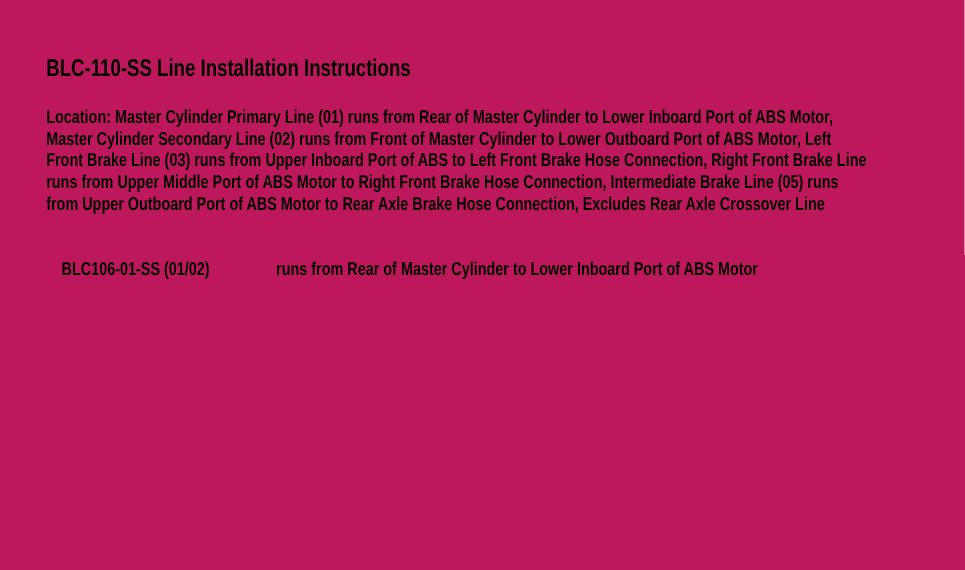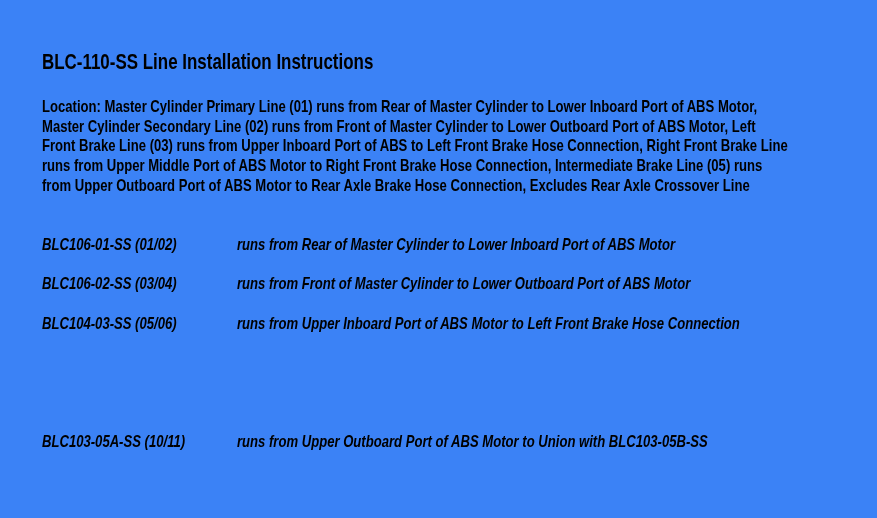--- a/index.html
+++ b/index.html
@@ -4,21 +4,21 @@
 <style>
   html, body {
     margin: 0;
     padding: 0;
     background: #ffffff;
   }
   .page {
     position: relative;
     width: 877px;
     height: 518px;
-    background: #3b82f6;
+    background: #be185d;
     overflow: hidden;
     font-family: "Liberation Sans", sans-serif;
     font-weight: bold;
     color: #000000;
   }
   .doc-title {
     position: absolute;
     left: 42px;
     top: 49px;
     margin: 0;
@@ -36,25 +36,24 @@
   .intro-line {
     height: 19.7px;
     line-height: 19.7px;
     font-size: 17px;
     white-space: nowrap;
     transform: scaleX(0.77);
     transform-origin: 0 0;
   }
   .parts {
     position: absolute;
-    left: 42px;
+    left: 56px;
     top: 235px;
     width: 800px;
     height: 270px;
-    font-style: italic;
   }
   .part-row {
     position: absolute;
     left: 0;
     height: 19.7px;
     width: 800px;
   }
   .part-no, .part-desc {
     position: absolute;
     top: 0;
@@ -80,27 +79,15 @@
     <div class="intro-line">Front Brake Line (03) runs from Upper Inboard Port of ABS to Left Front Brake Hose Connection, Right Front Brake Line</div>
     <div class="intro-line">runs from Upper Middle Port of ABS Motor to Right Front Brake Hose Connection, Intermediate Brake Line (05) runs</div>
     <div class="intro-line">from Upper Outboard Port of ABS Motor to Rear Axle Brake Hose Connection, Excludes Rear Axle Crossover Line</div>
   </div>
 
   <div class="parts">
     <div class="part-row" style="top:0px">
       <span class="part-no">BLC106-01-SS (01/02)</span>
       <span class="part-desc">runs from Rear of Master Cylinder to Lower Inboard Port of ABS Motor</span>
     </div>
-    <div class="part-row" style="top:39.4px">
-      <span class="part-no">BLC106-02-SS (03/04)</span>
-      <span class="part-desc">runs from Front of Master Cylinder to Lower Outboard Port of ABS Motor</span>
-    </div>
-    <div class="part-row" style="top:78.8px">
-      <span class="part-no">BLC104-03-SS (05/06)</span>
-      <span class="part-desc">runs from Upper Inboard Port of ABS Motor to Left Front Brake Hose Connection</span>
-    </div>
-    <div class="part-row" style="top:197px">
-      <span class="part-no">BLC103-05A-SS (10/11)</span>
-      <span class="part-desc">runs from Upper Outboard Port of ABS Motor to Union with BLC103-05B-SS</span>
-    </div>
   </div>
 
 </div>
 
 </body></html>

